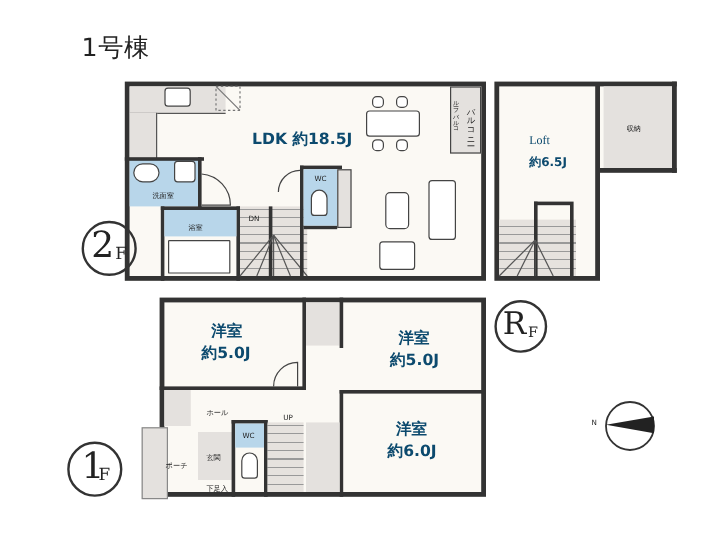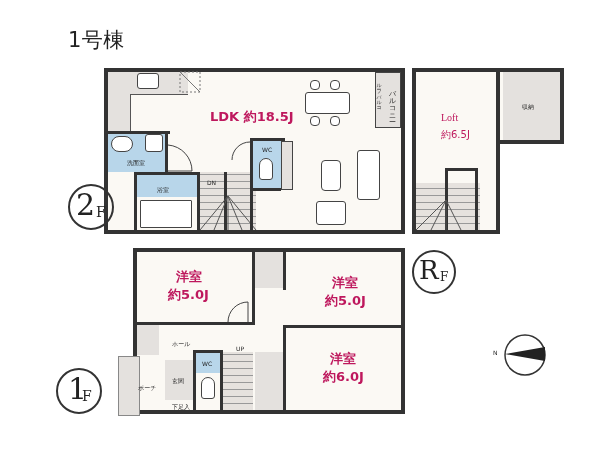--- a/index.html
+++ b/index.html
@@ -3,21 +3,21 @@
 <meta charset="utf-8">
 <style>
   html,body{margin:0;padding:0;}
   body{width:600px;height:450px;background:#ffffff;position:relative;overflow:hidden;font-family:"DejaVu Sans",sans-serif;color:#222;}
   .abs{position:absolute;}
   .title{left:68px;top:26px;font-size:21px;color:#222;letter-spacing:0.5px;}
   .wall{position:absolute;border:4px solid #333;background:#fbf9f4;box-sizing:border-box;}
   .iw{position:absolute;background:#333;}
   .blue{position:absolute;background:#b8d6ea;}
   .gray{position:absolute;background:#e4e1de;}
-  .lbl{position:absolute;font-size:12px;color:#be185d;text-align:right;white-space:nowrap;}
+  .lbl{position:absolute;font-size:12px;color:#0c4a6e;text-align:right;white-space:nowrap;}
   .lbl-big{font-size:13px;font-weight:bold;line-height:18px;}
   .tiny{position:absolute;font-size:6px;color:#222;white-space:nowrap;}
   .vtext{writing-mode:vertical-rl;font-size:7px;color:#222;}
   .circle{position:absolute;border:2px solid #333;border-radius:50%;box-sizing:border-box;font-family:"DejaVu Serif",serif;color:#222;}
   .circle .n{position:absolute;font-size:30px;left:6px;top:1px;}
   .circle .f{position:absolute;font-size:14px;left:26px;top:18px;}
   .furn{position:absolute;border:1.5px solid #444;background:#fff;box-sizing:border-box;border-radius:3px;}
   .stairs{position:absolute;background:repeating-linear-gradient(0deg,#e6e2de 0 6px,#999 6px 7px);}
   svg{position:absolute;overflow:visible;}
 </style>
@@ -97,21 +97,21 @@
     <span class="f">F</span>
   </div>
 </div>
 
 <div>
   <div class="wall" style="left:412px;top:68px;width:88px;height:166px;"></div>
   <div class="wall" style="left:500px;top:68px;width:64px;height:76px;border-left:none;"></div>
   <div class="gray" style="left:503px;top:72px;width:57px;height:68px;"></div>
   <div class="tiny" style="left:522px;top:103px;">収納</div>
   <div class="lbl" style="left:441px;top:112px;font-size:10px;font-family:Liberation Serif, serif;">Loft</div>
-  <div class="lbl" style="left:441px;top:128px;font-size:10px;">約6.5J</div>
+  <div class="lbl" style="left:441px;top:128px;font-size:10px;font-weight:bold;">約6.5J</div>
   <div class="stairs" style="left:416px;top:183px;width:64px;height:47px;"></div>
   <div class="iw" style="left:445px;top:168px;width:30px;height:3px;"></div>
   <div class="iw" style="left:445px;top:168px;width:3px;height:62px;"></div>
   <div class="iw" style="left:475px;top:168px;width:3px;height:62px;"></div>
   <svg style="left:416px;top:200px;" width="60" height="30">
       <g stroke="#555" stroke-width="1">
         <line x1="30" y1="0" x2="0" y2="30"></line>
         <line x1="30" y1="0" x2="15" y2="30"></line>
         <line x1="30" y1="0" x2="30" y2="30"></line>
         <line x1="30" y1="0" x2="45" y2="30"></line>

